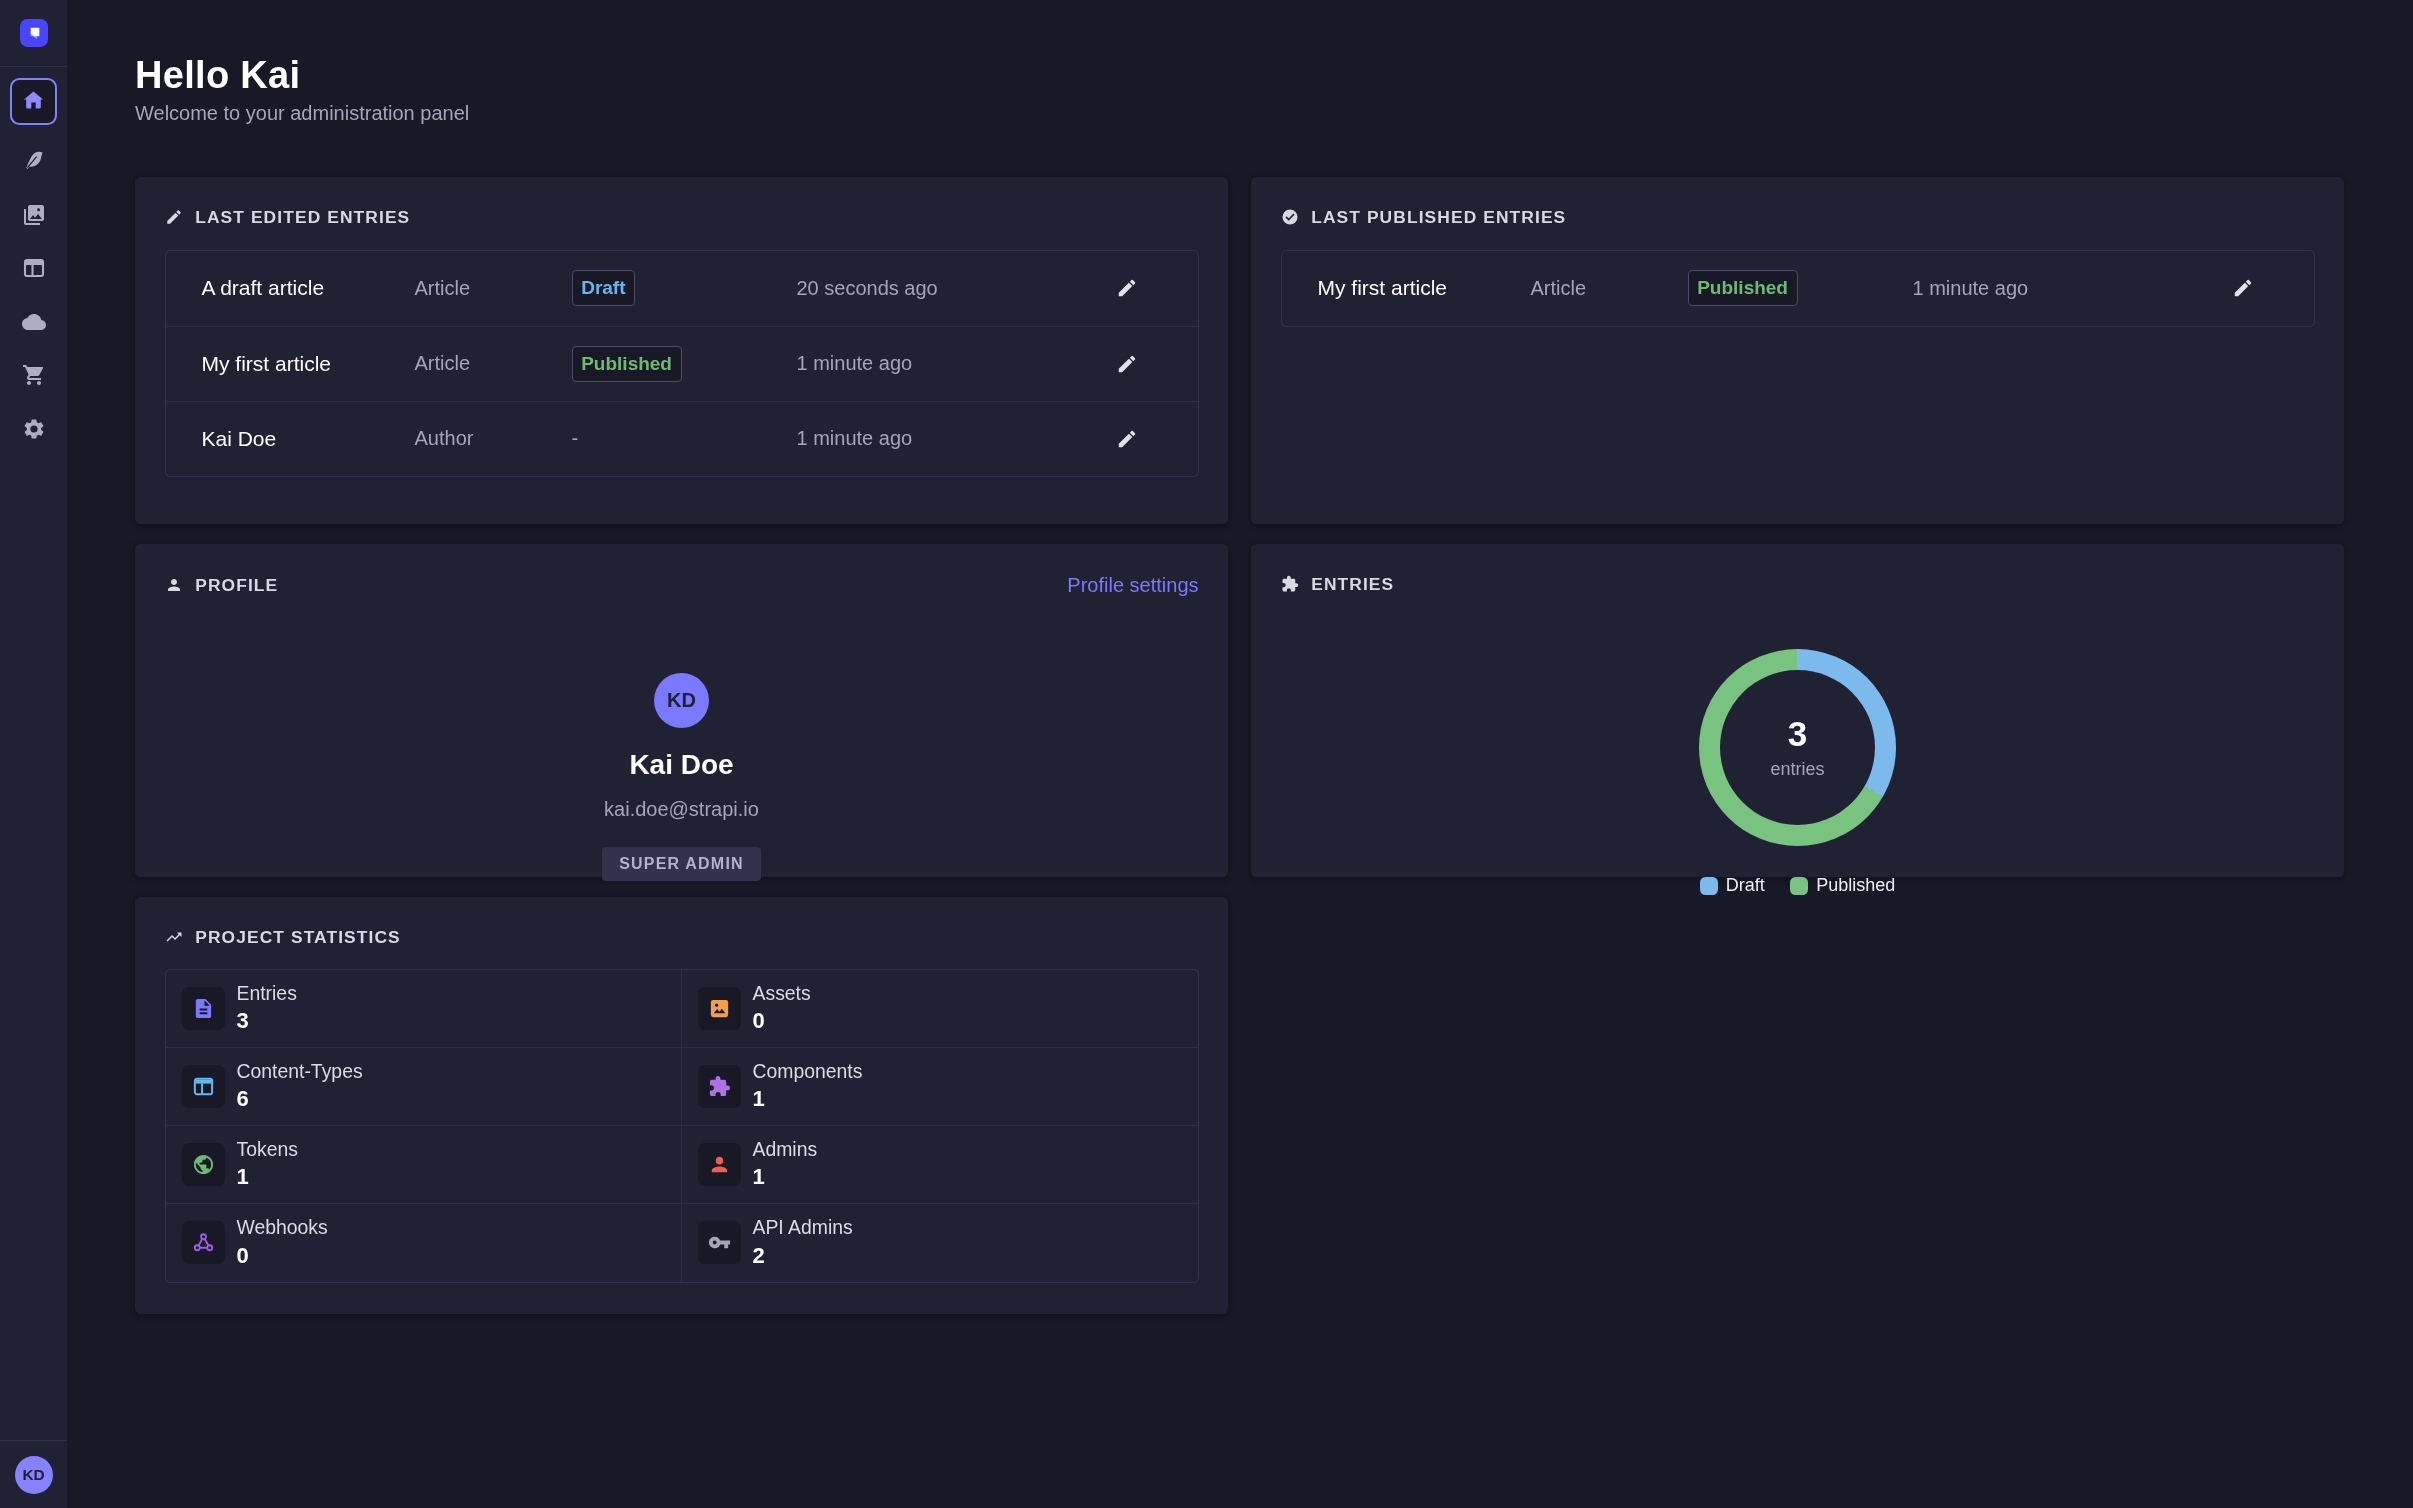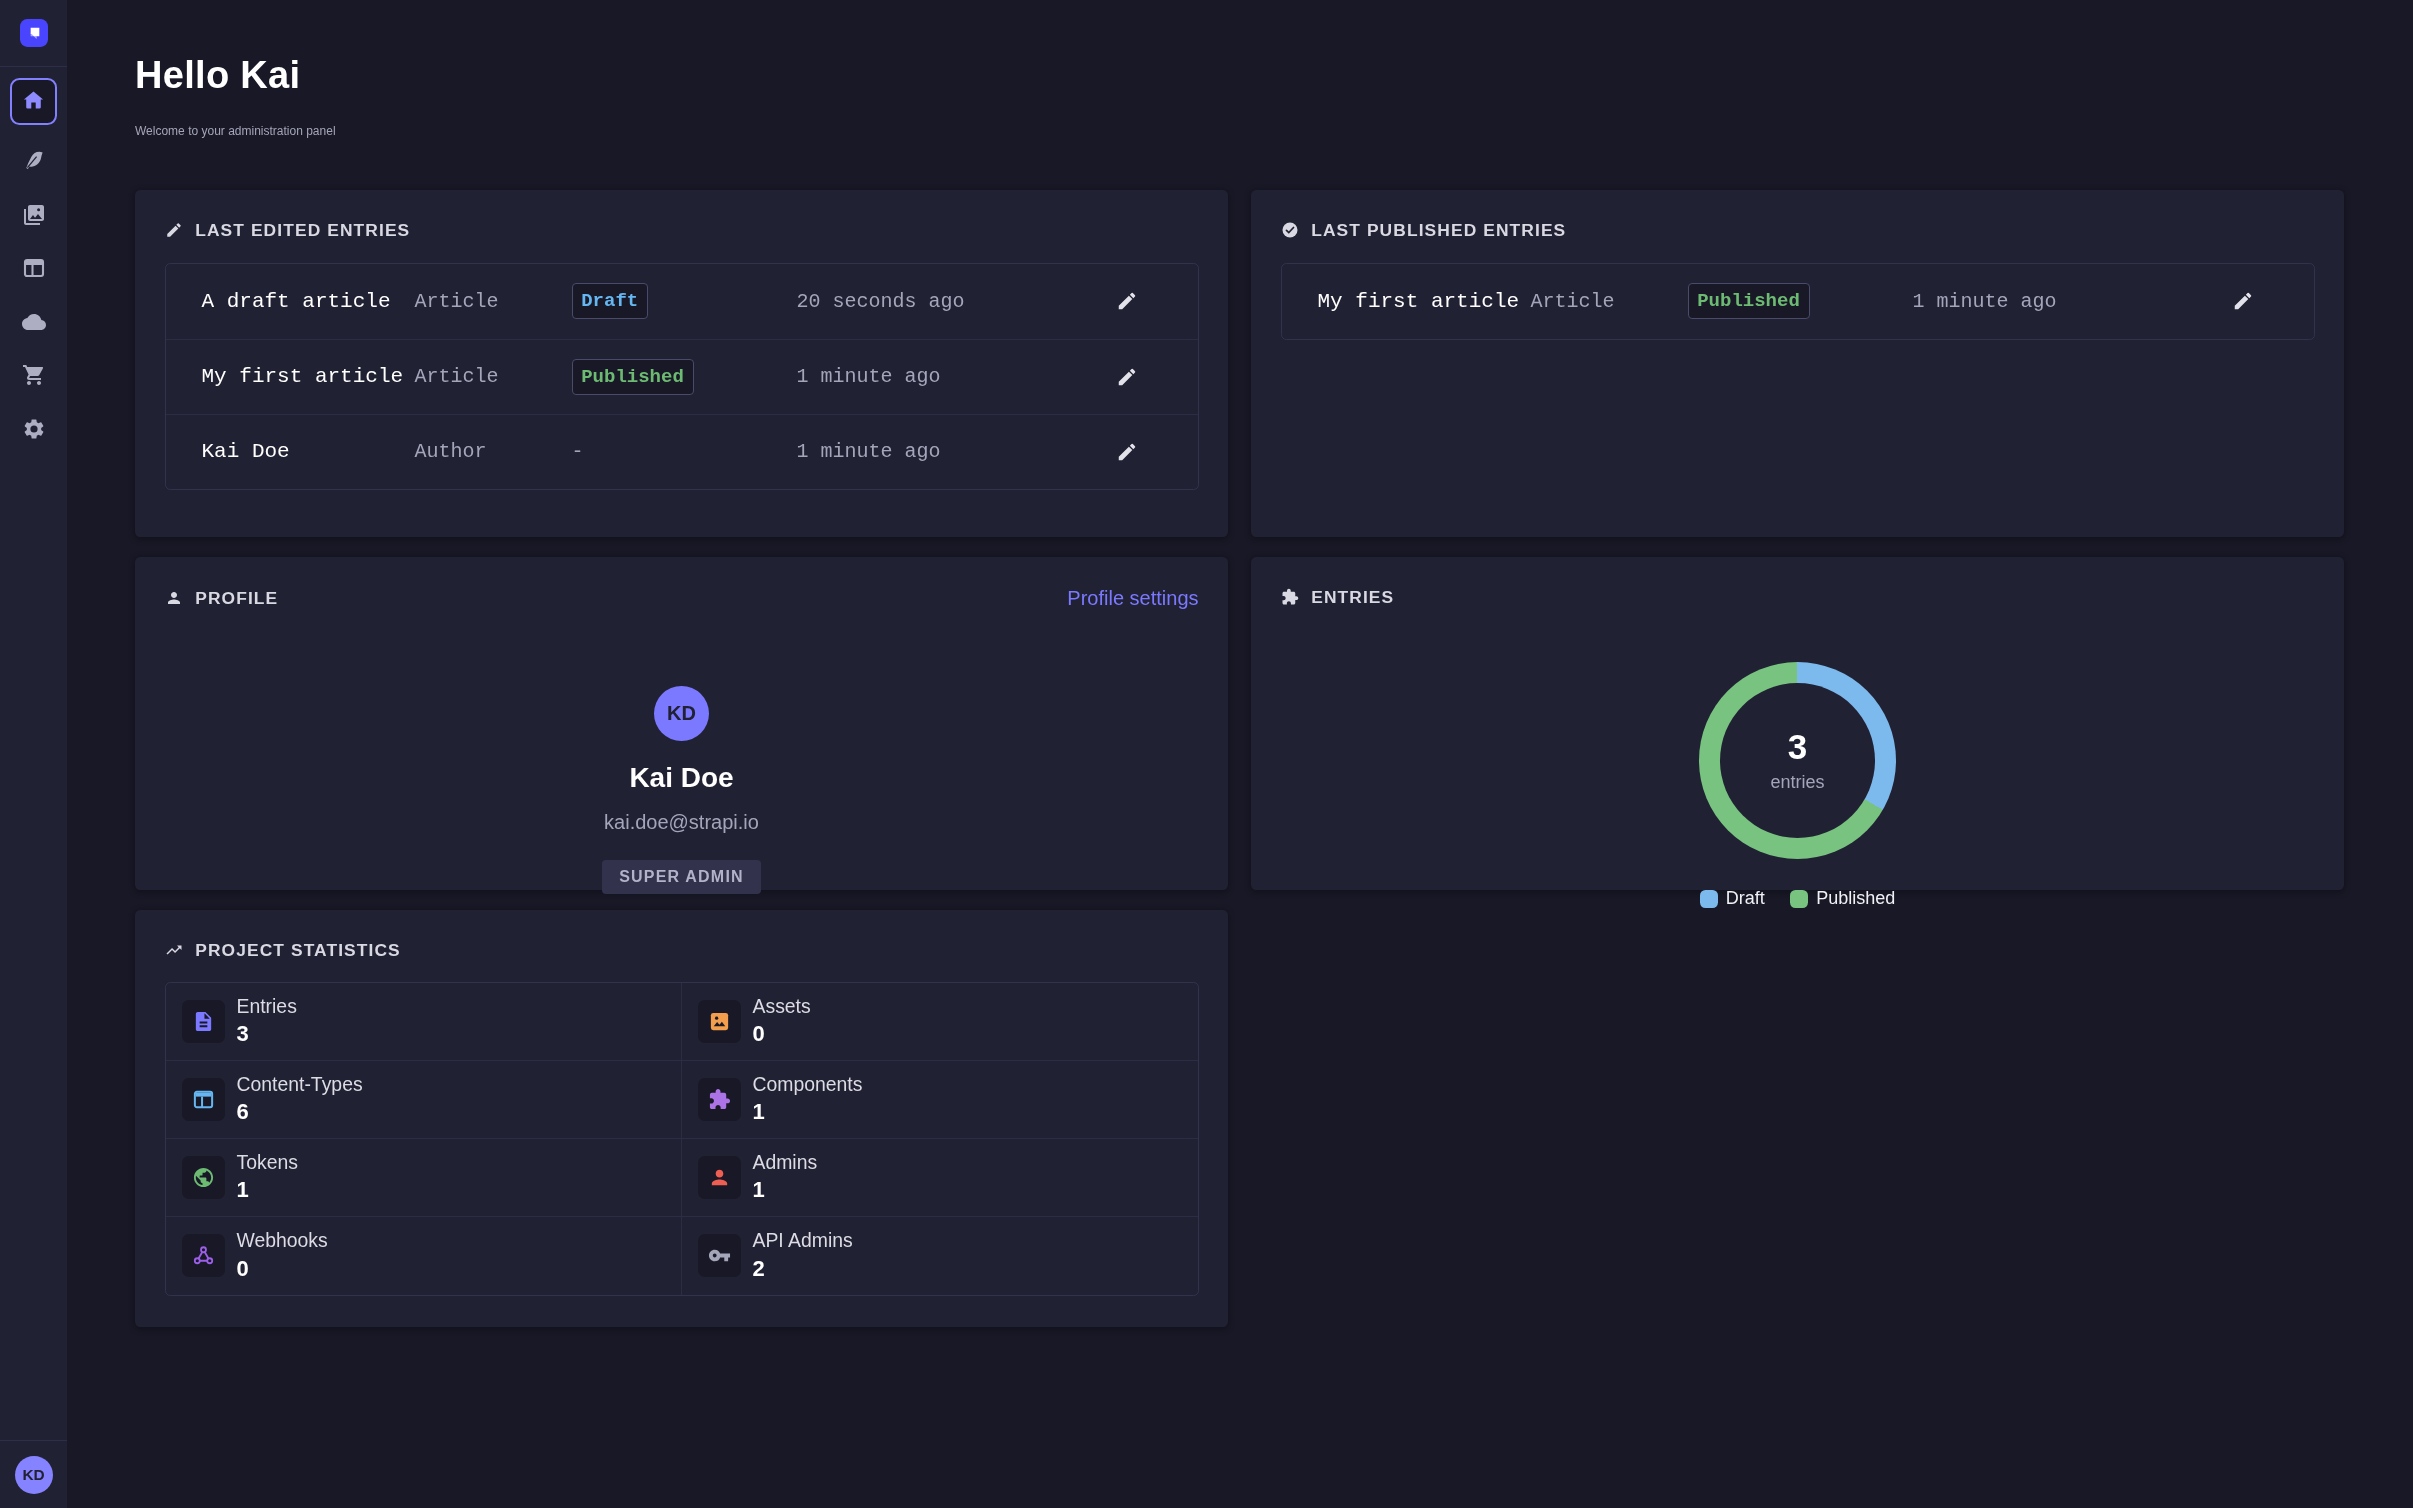--- a/index.html
+++ b/index.html
@@ -42,21 +42,21 @@
   }
   .avatar-sm {
     width:38px; height:38px; border-radius:50%; background:#8583ff; color:#212134;
     display:flex; align-items:center; justify-content:center;
     font-size:15.4px; font-weight:700; cursor:pointer;
   }
 
   
   .main { flex:1; padding:54px 0 0 68px; }
   h1.page-title { font-size:38px; font-weight:700; letter-spacing:0.3px; }
-  .subtitle { margin-top:27px; font-size:12px; color:#a5a5ba; }
+  .subtitle { margin-top:5px; font-size:20px; color:#a5a5ba; }
 
   .cards-grid {
     margin-top:52px;
     display:grid;
     grid-template-columns:1093px 1093px;
     column-gap:23px; row-gap:20px;
   }
   .card {
     background:#212134; border-radius:5.4px; padding:0 29.5px;
     box-shadow:0 1.3px 6.7px rgba(5,5,12,.35);
@@ -71,21 +71,21 @@
   .card-header .left { display:flex; align-items:center; gap:12.7px; }
   .card-header .hicon { width:18px; height:18px; color:#d9d9e3; flex:0 0 auto; }
   .card-header .hicon svg { width:18px; height:18px; display:block; }
   .card-title {
     font-size:17.4px; font-weight:600; letter-spacing:1.1px; color:#d9d9e3; text-transform:uppercase;
   }
   .profile-link { font-size:20px; color:#7b79ff; text-decoration:none; cursor:pointer; font-weight:500;margin-left:13px; }
 
   
   .entry-table {
-    margin-top:22px; border:0.7px solid #32324d; border-radius:5.4px; overflow:hidden;font-family:Liberation Mono, monospace;
+    margin-top:22px; border:0.7px solid #32324d; border-radius:5.4px; overflow:hidden;
   }
   .entry-row {
     height:75px; display:grid;
     grid-template-columns:213px 157px 225px 1fr 141px;
     align-items:center; padding-left:36px;
   }
   .entry-row + .entry-row { border-top:0.7px solid #2c2c45; }
   .cell-name { font-size:21px; color:#ffffff; font-weight:500; }
   .cell-type { font-size:20px; color:#a5a5ba; }
   .cell-time { font-size:20px; color:#a5a5ba; }

